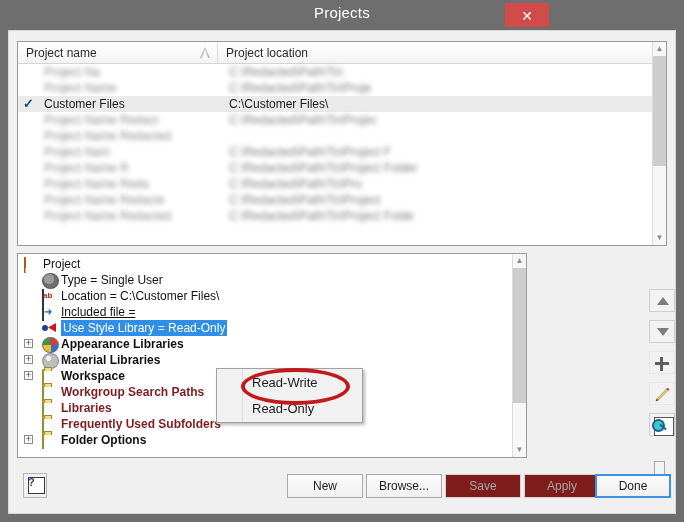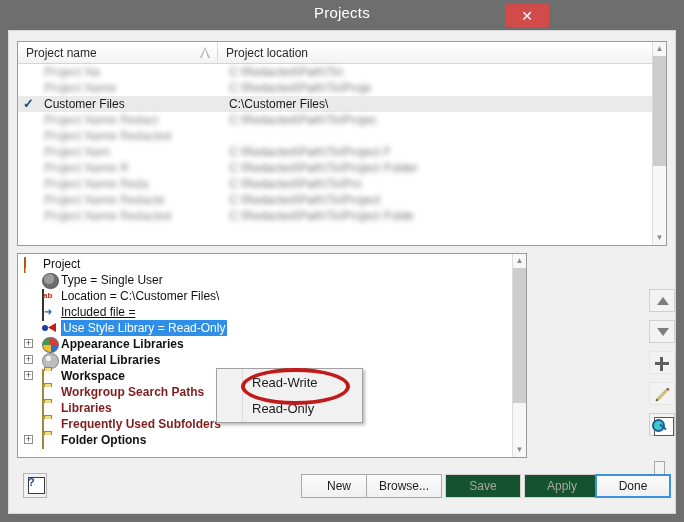--- a/index.html
+++ b/index.html
@@ -332,27 +332,27 @@
     background: linear-gradient(#fbfbfb, #f0f0f0);
     border: 1px solid #a9a9a9;
     font-size: 12px; color: #1c1c1c;
     font-family: "Liberation Sans", sans-serif;
     cursor: pointer;
     box-sizing: border-box;
   }
   .dlg-btn.disabled {
     color: #a6a6a6;
     border-color: #d2d2d2;
-    background: #14532d;
+    background: #7f1d1d;
     cursor: default;
   }
   .dlg-btn.default {
     border: 2px solid #3b92e0;
   }
-  #btn-new    { left: 292px; }
+  #btn-new    { left: 278px; }
   #btn-browse { left: 357px; }
   #btn-save   { left: 436px; }
   #btn-apply  { left: 515px; }
   #btn-done   { left: 586px; }
 
   #help-btn {
     position: absolute; left: 14px; top: 5px;
     width: 24px; height: 25px;
     background: #f2f2f2; border: 1px solid #b4b4b4;
     cursor: pointer; box-sizing: border-box;

